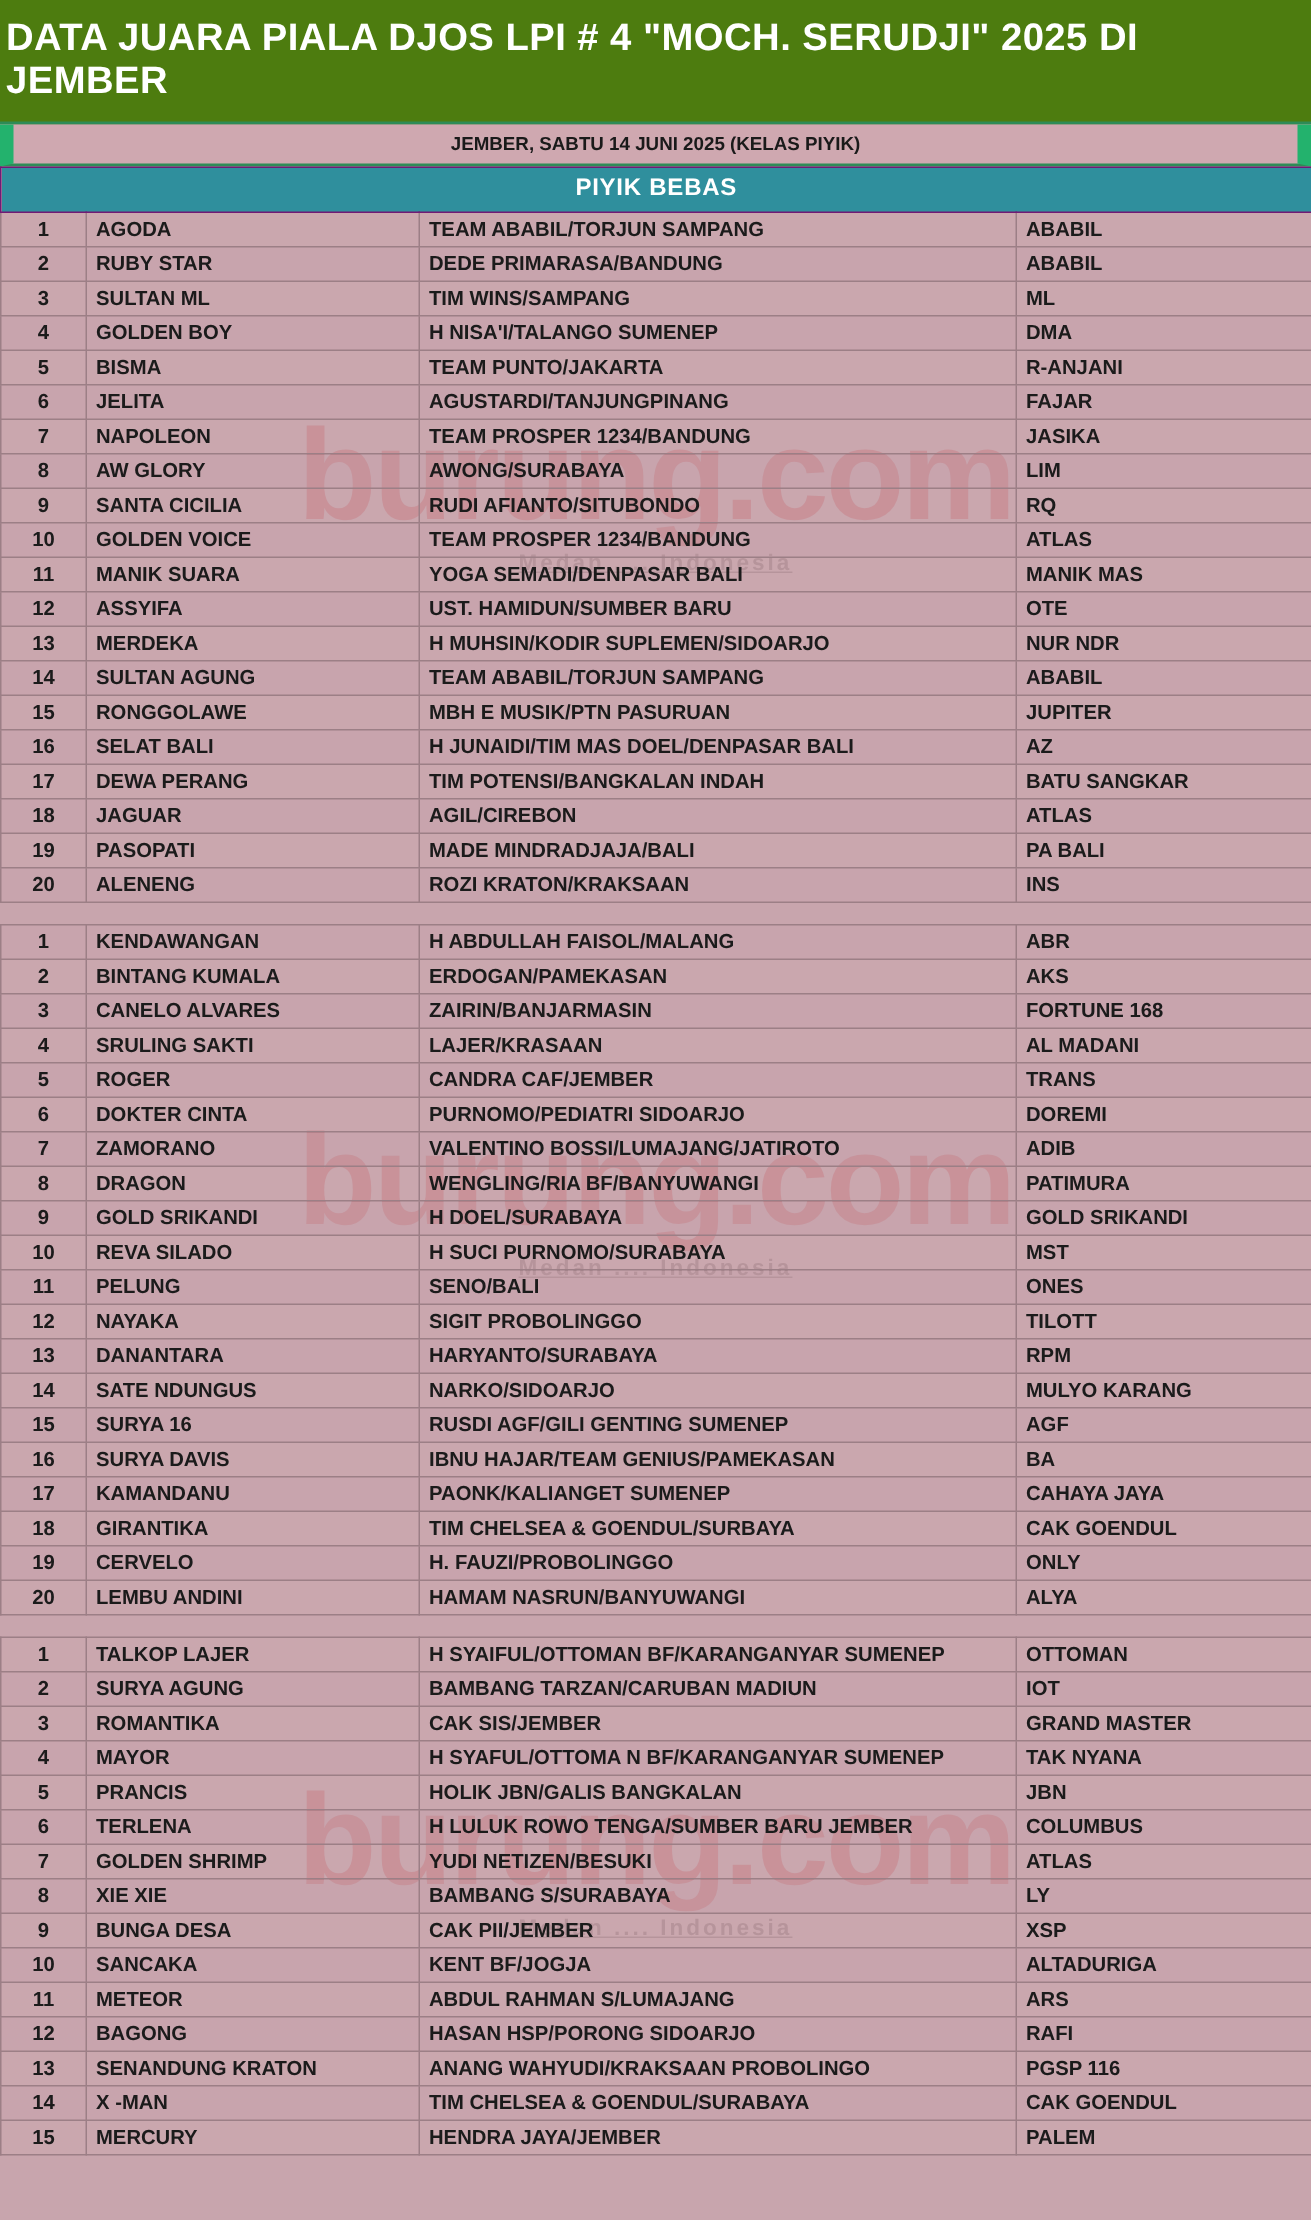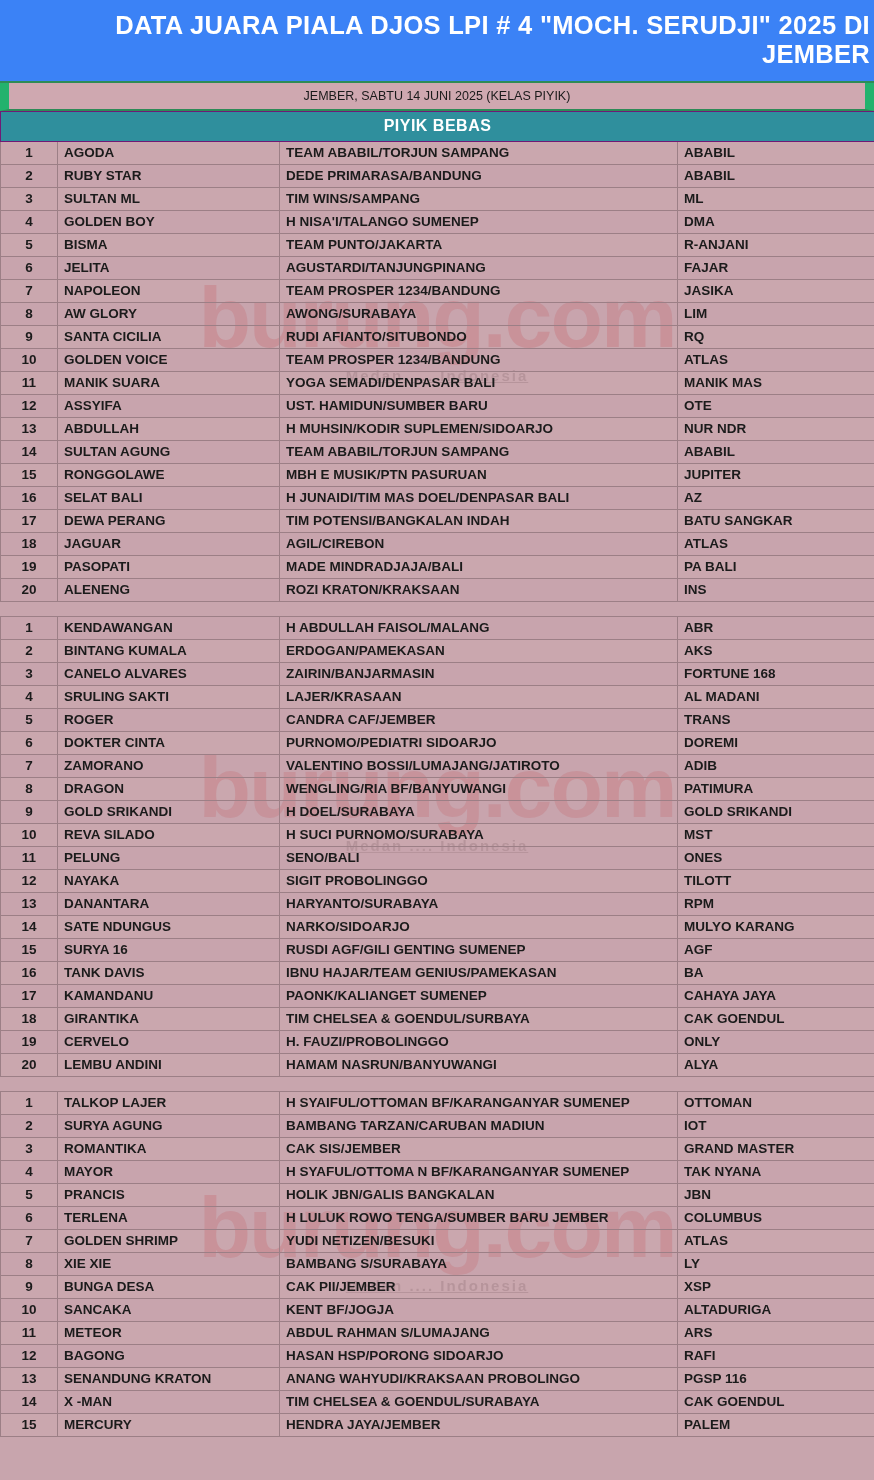--- a/index.html
+++ b/index.html
@@ -37,35 +37,35 @@
     font-weight: bold;
     text-decoration: underline;
   }
   .wm1 { top: 268px; font-size: 86px; }
   .wm2 { top: 738px; font-size: 86px; }
   .wm3 { top: 1178px; font-size: 86px; }
 
   .content { position: relative; z-index: 5; }
 
   .title-bar {
-    background: #3b82f6;
+    background: #4d7c0f;
     color: #ffffff;
-    text-align: right;
+    text-align: left;
     font-size: 25.5px;
     font-weight: bold;
     letter-spacing: 0.3px;
     padding: 11px 4px 12px 4px;
     border-bottom: 2px solid #2e8b57;
   }
   .subtitle-bar {
     background: #cfa8b0;
     color: #1a1a1a;
     text-align: center;
     font-size: 12.5px;
-    font-weight: normal;
+    font-weight: bold;
     padding: 6px 4px 6px 4px;
     border-left: 9px solid #23b26d;
     border-right: 9px solid #23b26d;
     border-bottom: 2px solid #2e8b57;
   }
   table {
     width: 874px;
     border-collapse: collapse;
     table-layout: fixed;
   }
@@ -204,21 +204,21 @@
             <td>MANIK MAS</td>
           </tr>
           <tr class="row">
             <td class="num">12</td>
             <td>ASSYIFA</td>
             <td>UST. HAMIDUN/SUMBER BARU</td>
             <td>OTE</td>
           </tr>
           <tr class="row">
             <td class="num">13</td>
-            <td>ABDULLAH</td>
+            <td>MERDEKA</td>
             <td>H MUHSIN/KODIR SUPLEMEN/SIDOARJO</td>
             <td>NUR NDR</td>
           </tr>
           <tr class="row">
             <td class="num">14</td>
             <td>SULTAN AGUNG</td>
             <td>TEAM ABABIL/TORJUN SAMPANG</td>
             <td>ABABIL</td>
           </tr>
           <tr class="row">
@@ -345,21 +345,21 @@
             <td>MULYO KARANG</td>
           </tr>
           <tr class="row">
             <td class="num">15</td>
             <td>SURYA 16</td>
             <td>RUSDI AGF/GILI GENTING SUMENEP</td>
             <td>AGF</td>
           </tr>
           <tr class="row">
             <td class="num">16</td>
-            <td>TANK DAVIS</td>
+            <td>SURYA DAVIS</td>
             <td>IBNU HAJAR/TEAM GENIUS/PAMEKASAN</td>
             <td>BA</td>
           </tr>
           <tr class="row">
             <td class="num">17</td>
             <td>KAMANDANU</td>
             <td>PAONK/KALIANGET SUMENEP</td>
             <td>CAHAYA JAYA</td>
           </tr>
           <tr class="row">

